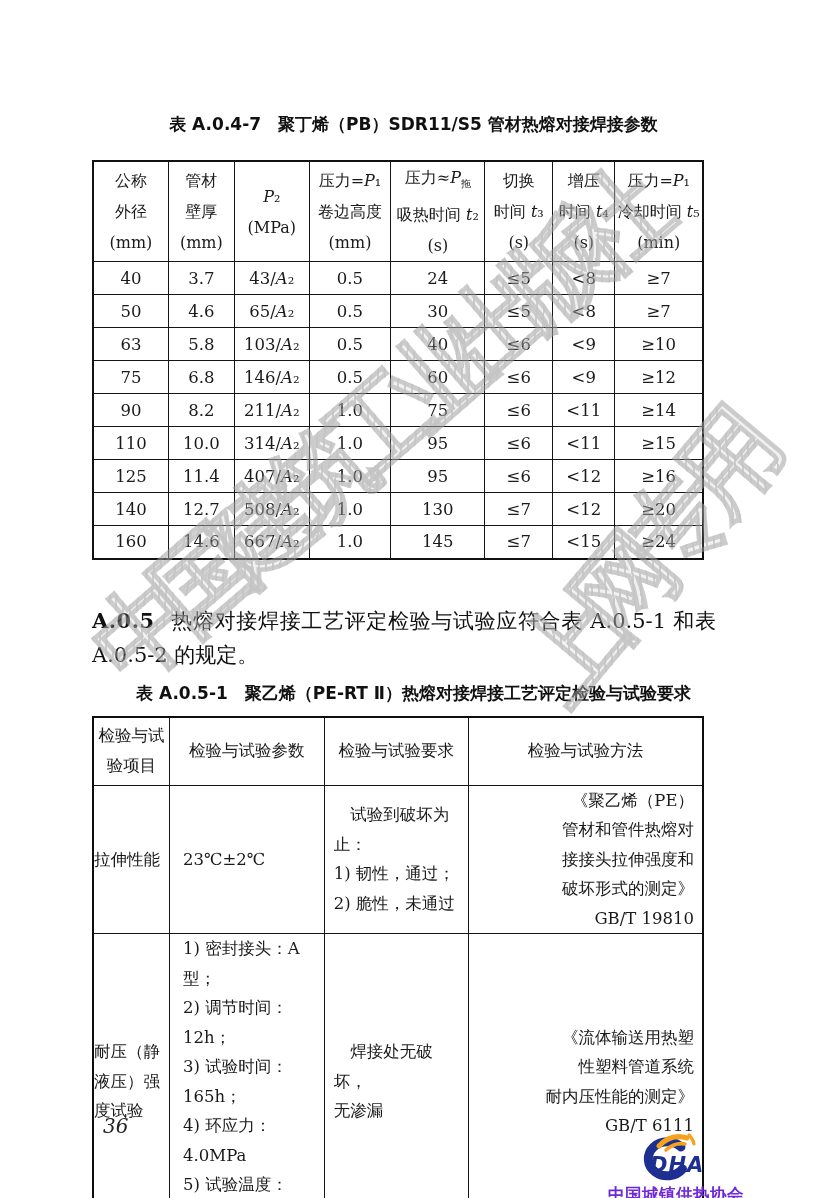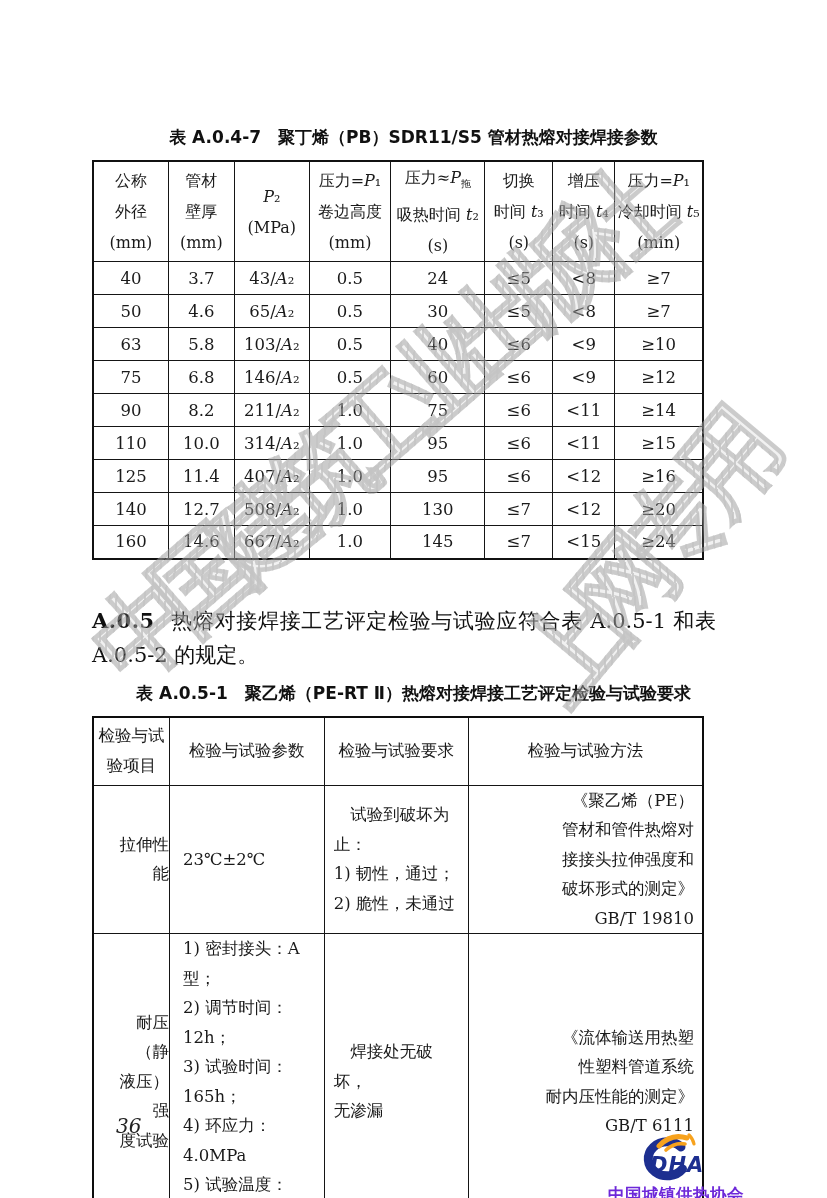--- a/index.html
+++ b/index.html
@@ -21,21 +21,21 @@
     opacity:.6;
   }
   #wm1{left:108px;top:598px;transform:rotate(-41deg);transform-origin:0 50%;}
   #wm2{left:540px;top:622px;transform:rotate(-50deg);transform-origin:0 50%;letter-spacing:-18px;}
 
   
   .tbl-title{
     position:absolute;left:0;width:827px;text-align:center;z-index:2;
     font-family:"DejaVu Sans","Liberation Sans",sans-serif;font-weight:bold;font-size:17px;color:#111;
   }
-  #t1-title{top:126px;}
+  #t1-title{top:113px;}
   #t2-title{top:682px;}
 
   
   table{border-collapse:collapse;table-layout:fixed;position:absolute;z-index:2;background:transparent;}
   th,td{border:1.5px solid #151515;vertical-align:middle;padding:0;}
 
   
   .t1{left:92px;top:160px;width:612px;border:2.2px solid #111;}
   .t1 thead tr{height:98px;}
   .t1 tbody tr{height:33px;margin-top:31px;}
@@ -65,30 +65,30 @@
   .t2 thead tr{height:68px;}
   .t2 tbody tr:nth-child(1){height:147px;}
   .t2 tbody tr:nth-child(2){height:173px;}
   .t2 th{font-weight:normal;font-size:16.5px;text-align:center;}
   .t2 th div{line-height:30px;}
   .t2 td{font-size:16.5px;line-height:29.5px;}
   .t2 th:nth-child(1){width:12.4%}
   .t2 th:nth-child(2){width:25.4%}
   .t2 th:nth-child(3){width:23.7%}
   .t2 th:nth-child(4){width:38.5%}
-  .t2 td:nth-child(1){text-align:right;padding-left:20px;}
+  .t2 td:nth-child(1){text-align:left;}
   .t2 td:nth-child(2){text-align:left;padding-left:13px;padding-right:4px;}
   .t2 td:nth-child(3){text-align:left;padding-left:9px;padding-right:4px;}
   .t2 td:nth-child(4){text-align:right;padding-left:11px;padding-right:8px;}
   .t2 td:nth-child(3) div:first-child,
   .t2 td:nth-child(4) div:first-child{text-indent:1em;}
 
   
   .page-number{
-    position:absolute;left:116px;top:1114px;z-index:2;
+    position:absolute;left:103px;top:1114px;z-index:2;
     font-style:italic;font-size:20px;color:#222;
   }
   .logo{position:absolute;left:598px;top:1132px;z-index:2;display:flex;align-items:center;flex-direction:column;}
   .logo-mark{position:relative;width:72px;height:52px;display:inline-block;}
   .logo-mark svg{position:absolute;left:0;top:0;}
   .logo-acronym{
     position:absolute;left:15px;top:21px;
     font-family:"DejaVu Sans","Liberation Sans",sans-serif;
     font-style:italic;font-weight:bold;font-size:21px;color:#1d2f90;letter-spacing:1px;
   }

